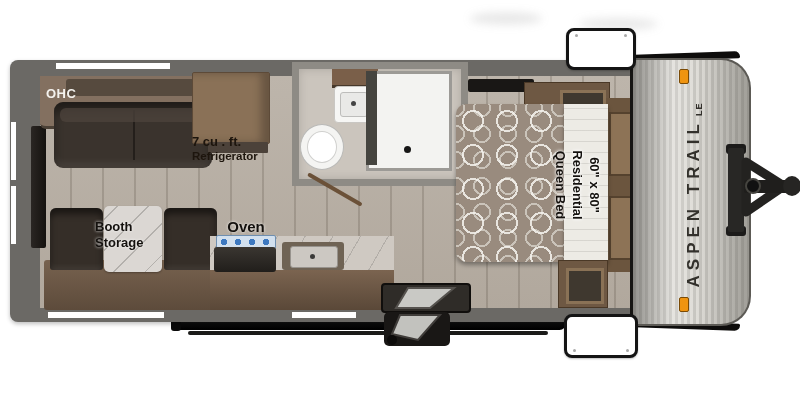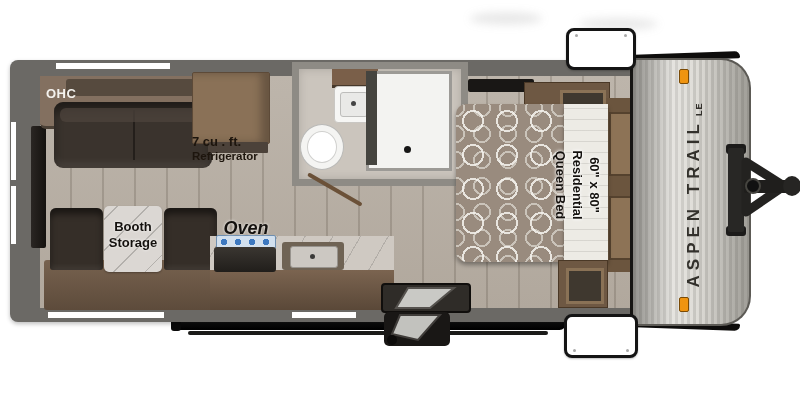--- a/index.html
+++ b/index.html
@@ -54,33 +54,33 @@
 
   
   .dinette-base{left:44px;top:260px;width:176px;height:50px;background:linear-gradient(#77624f,#5d4b3b);border-radius:3px;}
   .bench{width:53px;height:62px;background:#352e28;border-radius:6px 6px 3px 3px;
          box-shadow:inset 0 6px 6px rgba(0,0,0,.5), inset 0 -4px 4px rgba(255,255,255,.05);}
   .bench-l{left:50px;top:208px;}
   .bench-r{left:164px;top:208px;}
   .din-table{left:104px;top:206px;width:58px;height:66px;border-radius:5px;background:#dbd7d3;
              background-image:repeating-linear-gradient(135deg, rgba(130,128,124,0) 0 9px, rgba(130,128,124,.45) 9px 10px, rgba(130,128,124,0) 10px 22px);
              box-shadow:0 1px 2px rgba(0,0,0,.3);}
-  .label-booth{left:95px;top:219px;width:76px;text-align:center;color:#14110e;font-weight:700;font-size:13px;line-height:16px;
+  .label-booth{left:95px;top:219px;width:76px;text-align:left;color:#14110e;font-weight:700;font-size:13px;line-height:16px;
                text-shadow:0 0 3px rgba(255,255,255,.9);}
 
   
   .counter-top{left:210px;top:236px;width:184px;height:36px;background:#cfc9c2;
                background-image:repeating-linear-gradient(120deg, rgba(125,122,118,0) 0 10px, rgba(125,122,118,.35) 10px 11px, rgba(125,122,118,0) 11px 24px);}
   .counter-base{left:210px;top:270px;width:184px;height:40px;background:linear-gradient(#7b6450,#5a4838);}
   .burners{left:216px;top:235px;width:58px;height:12px;background:#d2e0ee;border:1px solid #6f8fb0;border-radius:2px;
            background-image:radial-gradient(circle 3px at 7px 6px, #3c78c0 3px, rgba(0,0,0,0) 3px);
            background-size:14px 12px;}
   .stove{left:214px;top:247px;width:62px;height:25px;background:linear-gradient(#3a3631,#211e1b);border-radius:3px;}
-  .label-oven{left:222px;top:218px;width:48px;text-align:center;color:#14110e;font-weight:700;font-size:18px;
-              text-shadow:0 0 3px rgba(255,255,255,.9);font-style:italic;}
+  .label-oven{left:222px;top:218px;width:48px;text-align:center;color:#14110e;font-weight:700;font-size:15px;
+              text-shadow:0 0 3px rgba(255,255,255,.9);}
   .ksink{left:282px;top:242px;width:62px;height:28px;background:#6f6354;border-radius:3px;}
   .ksink-basin{left:290px;top:246px;width:46px;height:20px;background:#ccc8c2;border:1px solid #97938d;border-radius:3px;}
   .ksink-drain{left:310px;top:254px;width:5px;height:5px;background:#3a3a38;border-radius:50%;}
 
   
   .bed-mattress{left:456px;top:104px;width:108px;height:158px;border-radius:10px 0 0 10px;background:#998b7e;
     background-image:
       radial-gradient(circle at center, rgba(0,0,0,0) 9px, rgba(246,244,239,.85) 9px 11px, rgba(0,0,0,0) 11px),
       radial-gradient(circle at center, rgba(0,0,0,0) 7px, rgba(236,233,227,.6) 7px 9px, rgba(0,0,0,0) 9px);
     background-size:34px 34px, 26px 26px;background-position:0 0,13px 17px;

